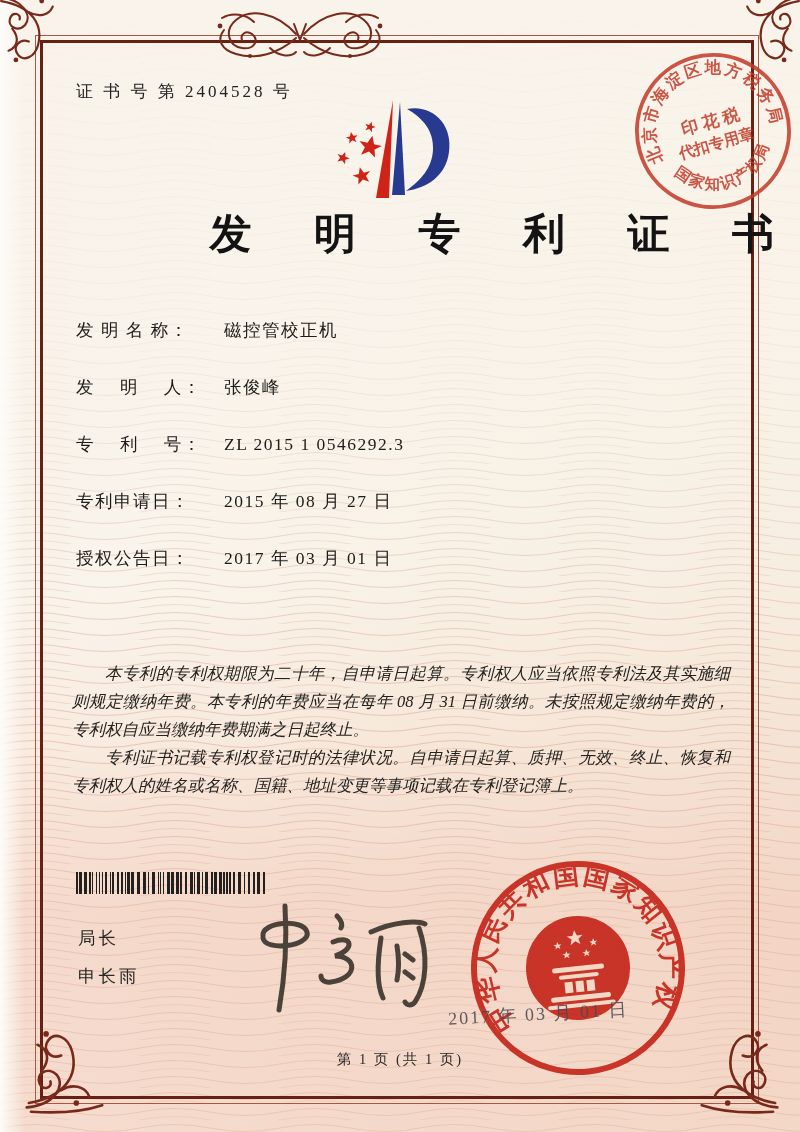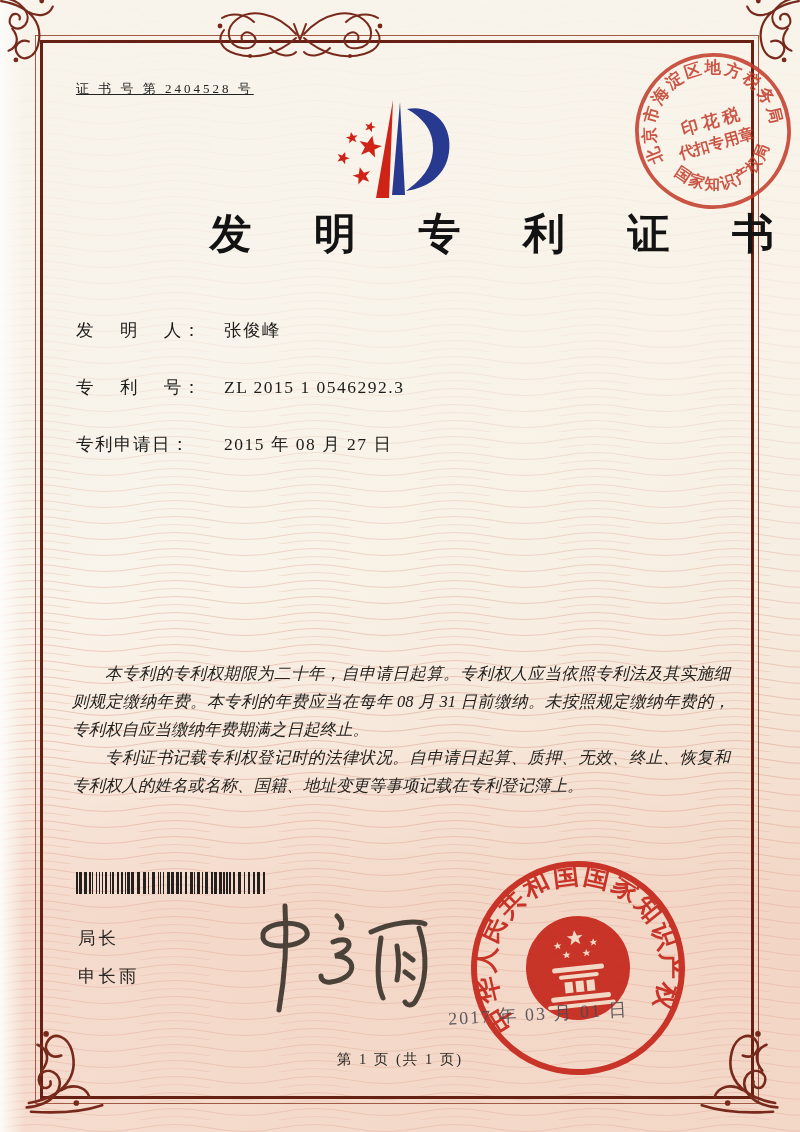--- a/index.html
+++ b/index.html
@@ -9,21 +9,21 @@
   .layer{position:absolute;left:0;top:0;width:100%;height:100%;}
   .texture{z-index:1;opacity:.5;}
   .wash{z-index:2;background:linear-gradient(to bottom,
         rgba(249,244,235,.95) 0%,rgba(249,244,235,.8) 30%,rgba(249,244,235,.35) 52%,
         rgba(245,211,196,.28) 66%,rgba(241,198,181,.55) 80%,rgba(243,205,189,.6) 100%);}
   .scan-edge{position:absolute;z-index:3;left:0;top:0;width:24px;height:100%;
         background:linear-gradient(to right,#fdfcf9,rgba(253,252,249,0));}
   .border-a{position:absolute;z-index:4;left:35px;top:35px;right:41px;bottom:28px;border:1px solid #a15a46;}
   .border-b{position:absolute;z-index:4;left:40px;top:40px;right:46px;bottom:33px;border:3px solid #662114;}
   .orn{position:absolute;z-index:5;}
-  .cert-no{position:absolute;z-index:6;left:76px;top:80px;font-size:13px;letter-spacing:3px;color:#222;text-decoration:underline;}
+  .cert-no{position:absolute;z-index:6;left:76px;top:80px;font-size:17px;letter-spacing:3px;color:#222;}
   .logo{position:absolute;z-index:6;left:330px;top:98px;}
   .title{position:absolute;z-index:6;left:0;top:206px;width:100%;text-align:right;
          font-size:42px;font-weight:700;letter-spacing:26px;padding-left:26px;box-sizing:border-box;color:#131313;}
   .fields{position:absolute;z-index:6;left:76px;top:318px;width:640px;}
   .frow{font-size:17.5px;letter-spacing:1.5px;margin-bottom:33px;white-space:nowrap;color:#1e1c1a;}
   .frow .lab{display:inline-block;min-width:148px;}
   .body-text{position:absolute;z-index:6;left:72px;top:660px;width:658px;font-size:16.5px;
          line-height:28px;text-align:justify;color:#24221f;font-style:italic;}
   .body-text p{margin:0;text-indent:2em;}
   .barcode{position:absolute;z-index:6;left:76px;top:872px;width:216px;height:22px;overflow:hidden;white-space:nowrap;}
@@ -148,27 +148,33 @@
       <textPath href="#taxBot">国家知识产权局</textPath>
     </text>
     <text x="0" y="-4" text-anchor="middle" font-size="17" font-weight="700" fill="#c23a28">印 花 税</text>
     <text x="0" y="18" text-anchor="middle" font-size="15.5" font-weight="700" fill="#c23a28">代扣专用章</text>
   </svg>
 
   <div class="title">发 明 专 利 证 书</div>
 
   <div class="fields">
     <div class="frow">
+      <span class="lab">发 明 名 称：</span><span>磁控管校正机</span>
+    </div>
+    <div class="frow">
       <span class="lab">发　 明　 人：</span><span>张俊峰</span>
     </div>
     <div class="frow">
       <span class="lab">专　 利　 号：</span><span>ZL 2015 1 0546292.3</span>
     </div>
     <div class="frow">
       <span class="lab">专利申请日：</span><span>2015 年 08 月 27 日</span>
+    </div>
+    <div class="frow">
+      <span class="lab">授权公告日：</span><span>2017 年 03 月 01 日</span>
     </div>
   </div>
 
   <div class="body-text">
     <p>本专利的专利权期限为二十年，自申请日起算。专利权人应当依照专利法及其实施细则规定缴纳年费。本专利的年费应当在每年 08 月 31 日前缴纳。未按照规定缴纳年费的，专利权自应当缴纳年费期满之日起终止。</p>
     <p>专利证书记载专利权登记时的法律状况。自申请日起算、质押、无效、终止、恢复和专利权人的姓名或名称、国籍、地址变更等事项记载在专利登记簿上。</p>
   </div>
 
   <div class="barcode"><span style="display:inline-block;height:100%;vertical-align:top;background:#23201d;width:2px;margin-right:1px"></span><span style="display:inline-block;height:100%;vertical-align:top;background:#23201d;width:3px;margin-right:2px"></span><span style="display:inline-block;height:100%;vertical-align:top;background:#23201d;width:3px;margin-right:2px"></span><span style="display:inline-block;height:100%;vertical-align:top;background:#23201d;width:2px;margin-right:1px"></span><span style="display:inline-block;height:100%;vertical-align:top;background:#23201d;width:1px;margin-right:3px"></span><span style="display:inline-block;height:100%;vertical-align:top;background:#23201d;width:1px;margin-right:2px"></span><span style="display:inline-block;height:100%;vertical-align:top;background:#23201d;width:1px;margin-right:2px"></span><span style="display:inline-block;height:100%;vertical-align:top;background:#23201d;width:1px;margin-right:2px"></span><span style="display:inline-block;height:100%;vertical-align:top;background:#23201d;width:2px;margin-right:3px"></span><span style="display:inline-block;height:100%;vertical-align:top;background:#23201d;width:1px;margin-right:1px"></span><span style="display:inline-block;height:100%;vertical-align:top;background:#23201d;width:2px;margin-right:3px"></span><span style="display:inline-block;height:100%;vertical-align:top;background:#23201d;width:2px;margin-right:2px"></span><span style="display:inline-block;height:100%;vertical-align:top;background:#23201d;width:2px;margin-right:2px"></span><span style="display:inline-block;height:100%;vertical-align:top;background:#23201d;width:1px;margin-right:1px"></span><span style="display:inline-block;height:100%;vertical-align:top;background:#23201d;width:3px;margin-right:1px"></span><span style="display:inline-block;height:100%;vertical-align:top;background:#23201d;width:3px;margin-right:3px"></span><span style="display:inline-block;height:100%;vertical-align:top;background:#23201d;width:3px;margin-right:3px"></span><span style="display:inline-block;height:100%;vertical-align:top;background:#23201d;width:3px;margin-right:2px"></span><span style="display:inline-block;height:100%;vertical-align:top;background:#23201d;width:1px;margin-right:3px"></span><span style="display:inline-block;height:100%;vertical-align:top;background:#23201d;width:3px;margin-right:3px"></span><span style="display:inline-block;height:100%;vertical-align:top;background:#23201d;width:1px;margin-right:1px"></span><span style="display:inline-block;height:100%;vertical-align:top;background:#23201d;width:1px;margin-right:2px"></span><span style="display:inline-block;height:100%;vertical-align:top;background:#23201d;width:1px;margin-right:3px"></span><span style="display:inline-block;height:100%;vertical-align:top;background:#23201d;width:3px;margin-right:1px"></span><span style="display:inline-block;height:100%;vertical-align:top;background:#23201d;width:3px;margin-right:2px"></span><span style="display:inline-block;height:100%;vertical-align:top;background:#23201d;width:3px;margin-right:1px"></span><span style="display:inline-block;height:100%;vertical-align:top;background:#23201d;width:2px;margin-right:3px"></span><span style="display:inline-block;height:100%;vertical-align:top;background:#23201d;width:2px;margin-right:3px"></span><span style="display:inline-block;height:100%;vertical-align:top;background:#23201d;width:3px;margin-right:1px"></span><span style="display:inline-block;height:100%;vertical-align:top;background:#23201d;width:1px;margin-right:2px"></span><span style="display:inline-block;height:100%;vertical-align:top;background:#23201d;width:3px;margin-right:2px"></span><span style="display:inline-block;height:100%;vertical-align:top;background:#23201d;width:1px;margin-right:2px"></span><span style="display:inline-block;height:100%;vertical-align:top;background:#23201d;width:3px;margin-right:3px"></span><span style="display:inline-block;height:100%;vertical-align:top;background:#23201d;width:2px;margin-right:1px"></span><span style="display:inline-block;height:100%;vertical-align:top;background:#23201d;width:3px;margin-right:2px"></span><span style="display:inline-block;height:100%;vertical-align:top;background:#23201d;width:3px;margin-right:1px"></span><span style="display:inline-block;height:100%;vertical-align:top;background:#23201d;width:2px;margin-right:1px"></span><span style="display:inline-block;height:100%;vertical-align:top;background:#23201d;width:2px;margin-right:1px"></span><span style="display:inline-block;height:100%;vertical-align:top;background:#23201d;width:2px;margin-right:2px"></span><span style="display:inline-block;height:100%;vertical-align:top;background:#23201d;width:2px;margin-right:3px"></span><span style="display:inline-block;height:100%;vertical-align:top;background:#23201d;width:3px;margin-right:3px"></span><span style="display:inline-block;height:100%;vertical-align:top;background:#23201d;width:1px;margin-right:3px"></span><span style="display:inline-block;height:100%;vertical-align:top;background:#23201d;width:2px;margin-right:3px"></span><span style="display:inline-block;height:100%;vertical-align:top;background:#23201d;width:2px;margin-right:2px"></span><span style="display:inline-block;height:100%;vertical-align:top;background:#23201d;width:3px;margin-right:3px"></span><span style="display:inline-block;height:100%;vertical-align:top;background:#23201d;width:2px;margin-right:2px"></span></div>
 

